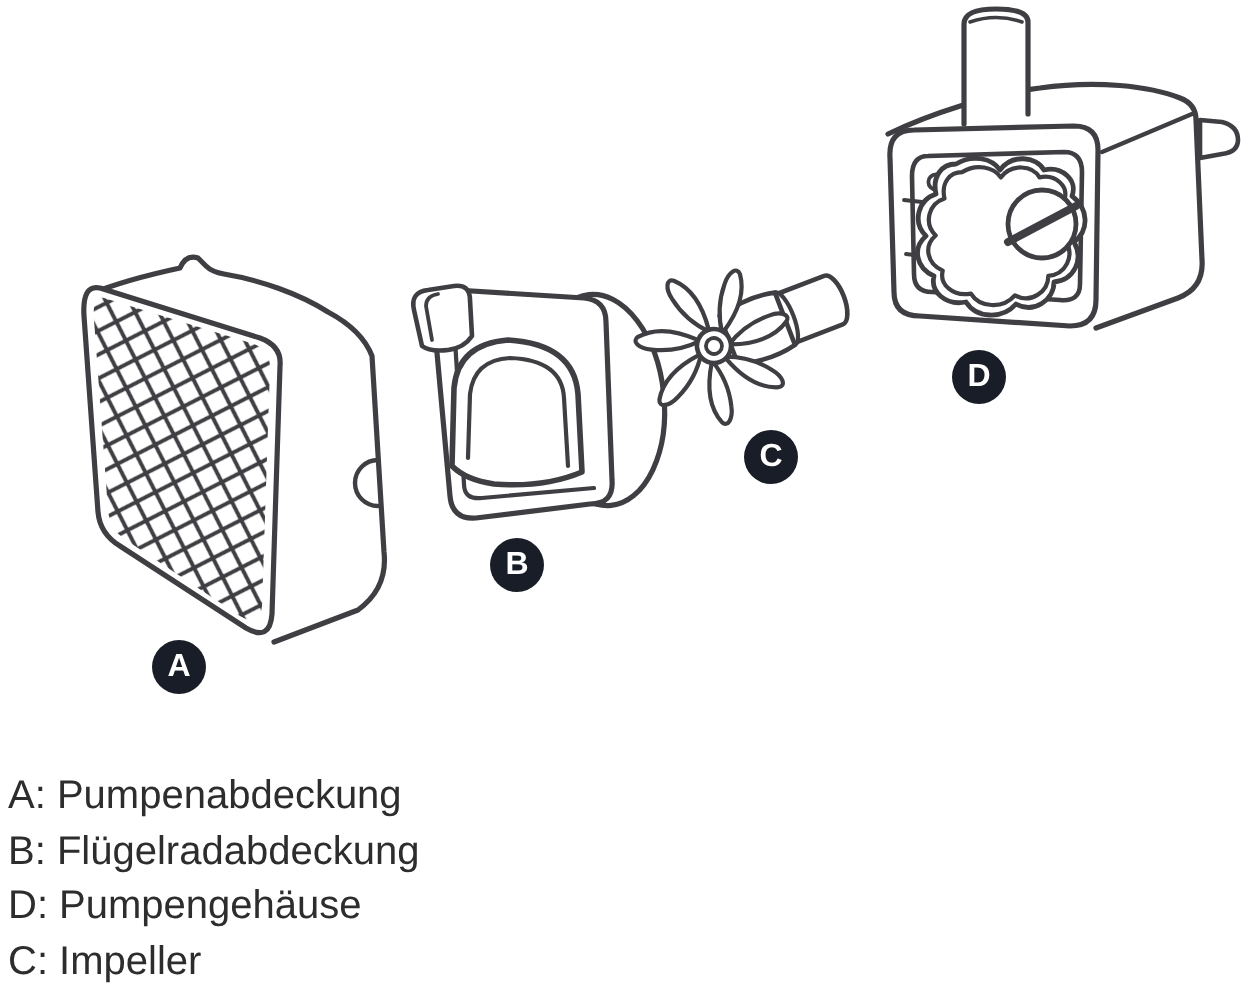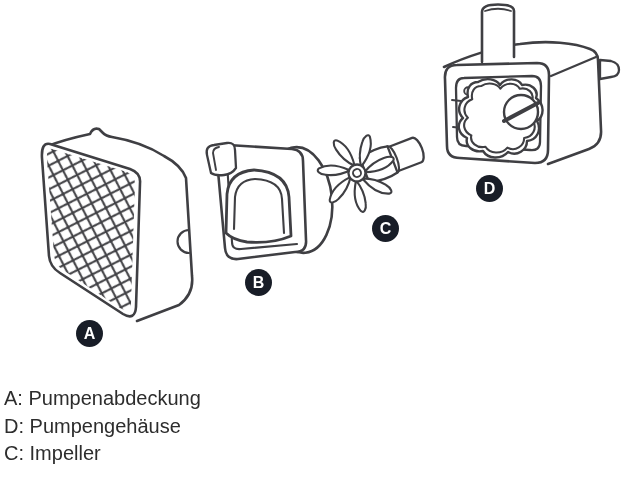--- a/index.html
+++ b/index.html
@@ -106,16 +106,17 @@
     </g>
   </svg>
 
   <div class="badge" style="left:76px;top:320px">A</div>
   <div class="badge" style="left:245px;top:269px">B</div>
   <div class="badge" style="left:372px;top:215px">C</div>
   <div class="badge" style="left:476px;top:175px">D</div>
 
   <div class="legend">
     <div>A: Pumpenabdeckung</div>
+    <div>B: Flügelradabdeckung</div>
     <div>D: Pumpengehäuse</div>
     <div>C: Impeller</div>
   </div>
 </div>
 
 </body></html>

